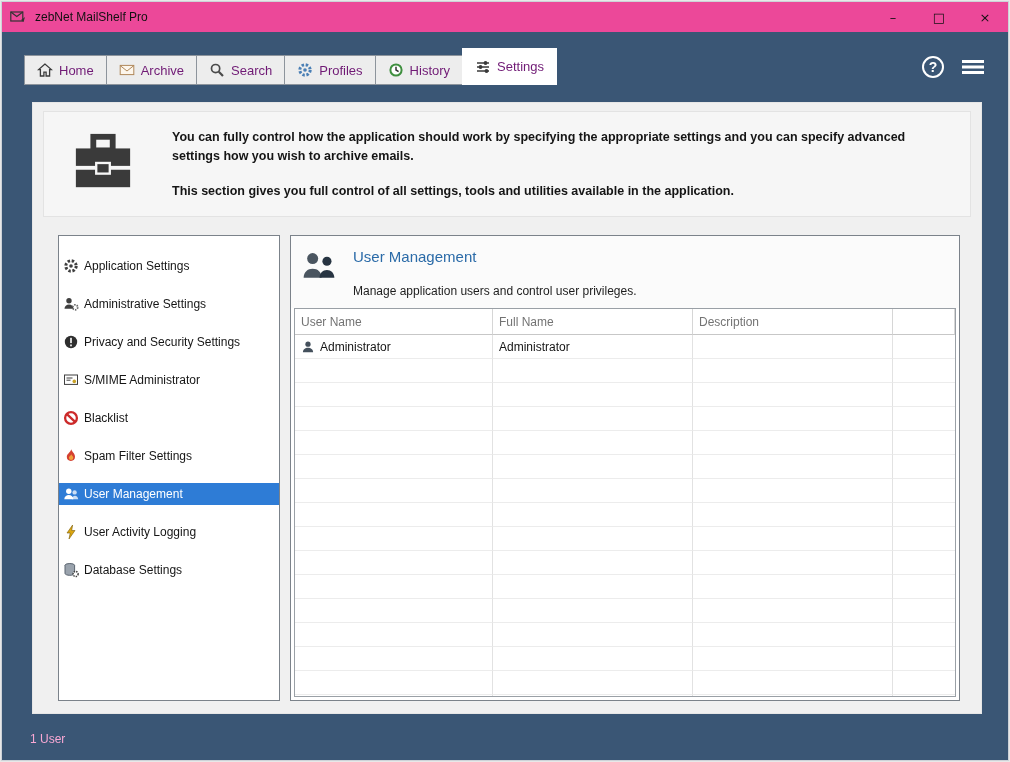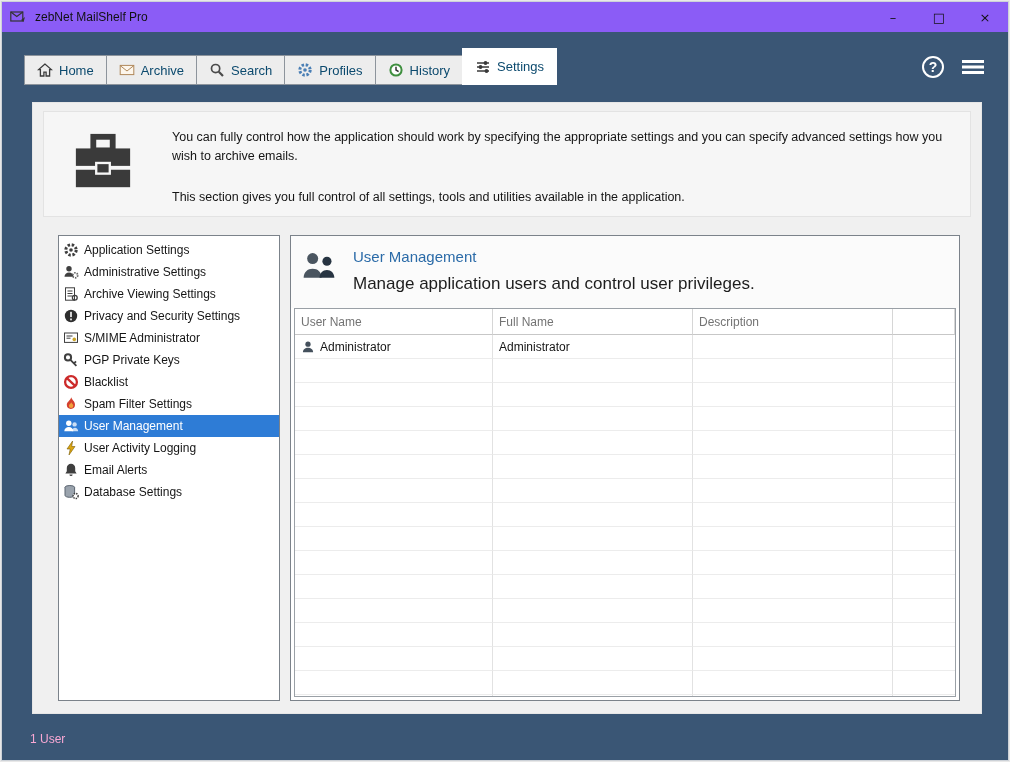--- a/index.html
+++ b/index.html
@@ -15,41 +15,41 @@
     background:#e8e8e8;
   }
   .window{
     width:1008px;height:760px;margin:1px;
     border:1px solid #cdd2d8;
     background:var(--chrome-blue);
     position:relative;
   }
   
   .titlebar{
-    height:30px;background:#8b5cf6;
+    height:30px;background:#ec4899;
     display:flex;align-items:center;
     padding-left:8px;
   }
   .app-icon{width:18px;height:16px;display:inline-flex;align-items:center;}
   .titlebar .title{font-size:12px;color:#111;margin-left:7px;}
   .win-controls{margin-left:auto;display:flex;height:100%;}
   .win-btn{
     width:46px;height:100%;border:none;background:transparent;
     font-size:13px;color:#111;font-family:"DejaVu Sans",sans-serif;
     display:flex;align-items:center;justify-content:center;cursor:default;
   }
   
   .chrome{position:absolute;left:0;top:30px;width:1006px;height:728px;}
   .tabbar{
     position:absolute;left:22px;top:16px;height:37px;
     display:flex;align-items:flex-end;z-index:3;
   }
   .tab{
     height:30px;display:flex;align-items:center;gap:6px;
-    padding:0 12px;font-size:13px;color:#0c4a6e;
+    padding:0 12px;font-size:13px;color:#701a75;
     background:#ededed;border:1px solid #8d949c;margin-right:-1px;
     position:relative;cursor:default;white-space:nowrap;
   }
   .tab.active{
     height:37px;background:#ffffff;border-color:#ffffff;z-index:4;
   }
   .tab .icon{width:16px;height:16px;display:inline-flex;}
   .top-right{
     position:absolute;right:24px;top:24px;display:flex;gap:18px;align-items:center;z-index:3;
   }
@@ -60,50 +60,50 @@
   }
   .hamburger{display:flex;align-items:center;cursor:default;}
   
   .content{
     position:absolute;left:30px;top:70px;width:950px;height:612px;
     background:#f0f0f0;border:1px solid #e6e6e6;
   }
   .intro{
     position:absolute;left:10px;top:8px;width:928px;height:106px;
     background:#f6f6f6;border:1px solid #e3e3e3;
-    display:flex;align-items:flex-start;padding:16px 18px 0 28px;
+    display:flex;align-items:flex-start;padding:16px 18px 0 28px;font-weight:bold;
   }
   .toolbox{flex:0 0 62px;margin-top:4px;}
   .intro-text{margin-left:38px;max-width:790px;}
   .intro-text p{margin:0;font-size:12.5px;line-height:1.55;color:#151515;}
-  .intro-text p + p{margin-top:21px;}
+  .intro-text p + p{margin-top:15px;}
   
   .nav-list{
     position:absolute;left:25px;top:132px;width:222px;height:466px;
     background:#fff;border:1px solid #7b828a;padding-top:3px;
   }
   .nav-item{
     height:22px;display:flex;align-items:center;gap:5px;
-    padding:0 4px;font-size:12px;color:#151515;cursor:default;white-space:nowrap;
+    padding:0 4px;font-size:12px;color:#151515;cursor:default;white-space:nowrap;margin-top:16px;
   }
   .nav-item .icon{width:16px;height:16px;flex:0 0 16px;display:inline-flex;align-items:center;justify-content:center;}
   .nav-item.selected{background:var(--selection-blue);color:#fff;}
   
   .detail-panel{
     position:absolute;left:257px;top:132px;width:670px;height:466px;
     background:#fff;border:1px solid #7b828a;
     display:flex;flex-direction:column;
   }
   .panel-header{
     flex:0 0 72px;display:flex;align-items:flex-start;gap:16px;
     padding:12px 10px 0 10px;background:#fbfbfb;
   }
   .users-big{flex:0 0 36px;margin-top:2px;}
   .panel-title{color:var(--title-blue);font-size:15px;}
-  .panel-subtitle{font-size:17px;color:#1d1d1d;margin-top:9px;}
+  .panel-subtitle{font-size:12px;color:#1d1d1d;margin-top:19px;}
   .user-table{
     flex:1;margin:0 3px 3px 3px;border:1px solid #9aa0a6;
     overflow:hidden;display:flex;flex-direction:column;background:#fff;
   }
   .trow{display:grid;grid-template-columns:198px 200px 200px 1fr;}
   .tcell{
     height:24px;display:flex;align-items:center;gap:5px;
     padding:0 6px;font-size:12px;color:#151515;
     border-right:1px solid #e2e2e2;border-bottom:1px solid #ececec;
     overflow:hidden;white-space:nowrap;
@@ -249,55 +249,36 @@
                 <circle cx="6" cy="4.8" r="2.7" fill="#3f3f3f"></circle>
                 <path d="M1.5 12.8c0-2.8 2-4.4 4.5-4.4s4.5 1.6 4.5 4.4z" fill="#3f3f3f"></path>
                 <circle cx="12.2" cy="11.3" r="2.5" fill="none" stroke="#666" stroke-width="1.8" stroke-dasharray="1.5 1.1"></circle>
               </svg>
             </span>
             <span class="nav-label">Administrative Settings</span>
           </div>
           <div class="nav-item">
             <span class="icon">
               <svg width="16" height="16" viewBox="0 0 16 16">
-                <rect x="2.5" y="1.8" width="9" height="12.4" fill="#fff" stroke="#3f3f3f"></rect>
-                <path d="M4.5 5h5M4.5 7.5h5M4.5 10h5" stroke="#3f3f3f"></path>
-                <circle cx="11.8" cy="11.8" r="2.4" fill="none" stroke="#3f3f3f" stroke-width="1.3"></circle>
-              </svg>
-            </span>
-            <span class="nav-label">Archive Viewing Settings</span>
-          </div>
-          <div class="nav-item">
-            <span class="icon">
-              <svg width="16" height="16" viewBox="0 0 16 16">
                 <circle cx="8" cy="8" r="6.2" fill="#2e2e2e"></circle>
                 <rect x="7.2" y="3.8" width="1.6" height="5.3" fill="#fff"></rect>
                 <rect x="7.2" y="10.5" width="1.6" height="1.8" fill="#fff"></rect>
               </svg>
             </span>
             <span class="nav-label">Privacy and Security Settings</span>
           </div>
           <div class="nav-item">
             <span class="icon">
               <svg width="16" height="16" viewBox="0 0 16 16">
                 <rect x="1.5" y="3" width="13" height="9.4" fill="#fff" stroke="#3f3f3f"></rect>
                 <path d="M3.5 6h6M3.5 8.2h4" stroke="#3f3f3f"></path>
                 <circle cx="11.3" cy="9.4" r="1.8" fill="#c9a227"></circle>
               </svg>
             </span>
             <span class="nav-label">S/MIME Administrator</span>
-          </div>
-          <div class="nav-item">
-            <span class="icon">
-              <svg width="16" height="16" viewBox="0 0 16 16">
-                <circle cx="5" cy="5.4" r="3.1" fill="none" stroke="#3f3f3f" stroke-width="2"></circle>
-                <path d="M7.4 7.8l6 6M11 11.4l2-2" fill="none" stroke="#3f3f3f" stroke-width="1.8"></path>
-              </svg>
-            </span>
-            <span class="nav-label">PGP Private Keys</span>
           </div>
           <div class="nav-item">
             <span class="icon">
               <svg width="16" height="16" viewBox="0 0 16 16">
                 <circle cx="8" cy="8" r="5.9" fill="none" stroke="#cc2a2a" stroke-width="2.3"></circle>
                 <line x1="3.9" y1="4.2" x2="12.1" y2="11.9" stroke="#cc2a2a" stroke-width="2.3"></line>
               </svg>
             </span>
             <span class="nav-label">Blacklist</span>
           </div>
@@ -321,29 +302,20 @@
             </span>
             <span class="nav-label">User Management</span>
           </div>
           <div class="nav-item">
             <span class="icon">
               <svg width="16" height="16" viewBox="0 0 16 16">
                 <path d="M9.6 1L4 9h3.2L6 15l6-8.5H8.7z" fill="#dba510" stroke="#7a5c06" stroke-width="0.6"></path>
               </svg>
             </span>
             <span class="nav-label">User Activity Logging</span>
-          </div>
-          <div class="nav-item">
-            <span class="icon">
-              <svg width="16" height="16" viewBox="0 0 16 16">
-                <path d="M8 1.8a4.2 4.2 0 0 1 4.2 4.2v3.2l1.4 2.3H2.4L3.8 9.2V6A4.2 4.2 0 0 1 8 1.8z" fill="#3f3f3f"></path>
-                <path d="M6.4 12.4a1.6 1.6 0 0 0 3.2 0z" fill="#3f3f3f"></path>
-              </svg>
-            </span>
-            <span class="nav-label">Email Alerts</span>
           </div>
           <div class="nav-item">
             <span class="icon">
               <svg width="16" height="16" viewBox="0 0 16 16">
                 <ellipse cx="6.8" cy="3.4" rx="4.8" ry="1.9" fill="#9aa3ad" stroke="#5b6570"></ellipse>
                 <path d="M2 3.4v8c0 1 2.1 1.9 4.8 1.9s4.8-.9 4.8-1.9v-8" fill="#9aa3ad" stroke="#5b6570"></path>
                 <circle cx="12.6" cy="12" r="2.5" fill="#fff" stroke="#3f3f3f" stroke-width="1.5" stroke-dasharray="1.4 1"></circle>
               </svg>
             </span>
             <span class="nav-label">Database Settings</span>

